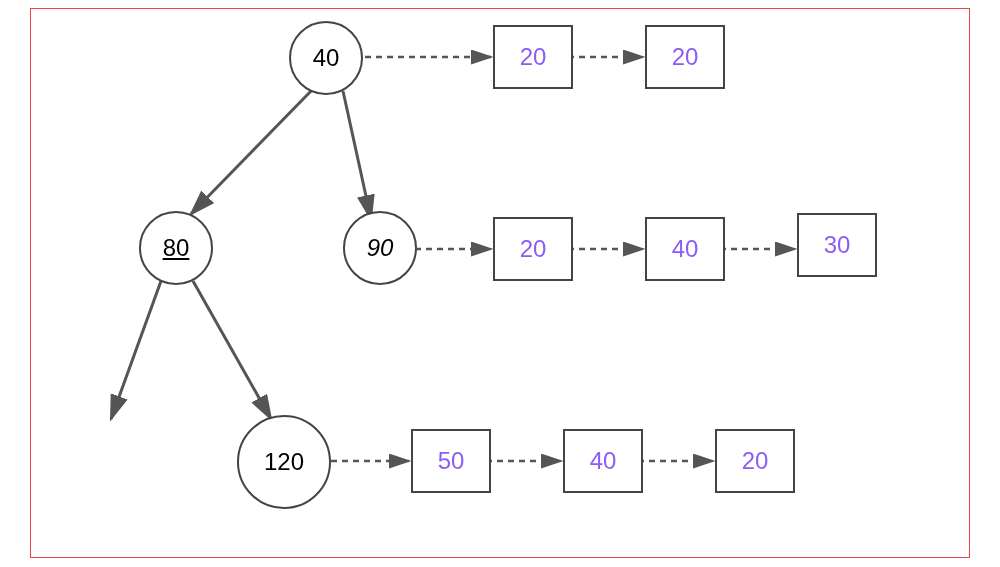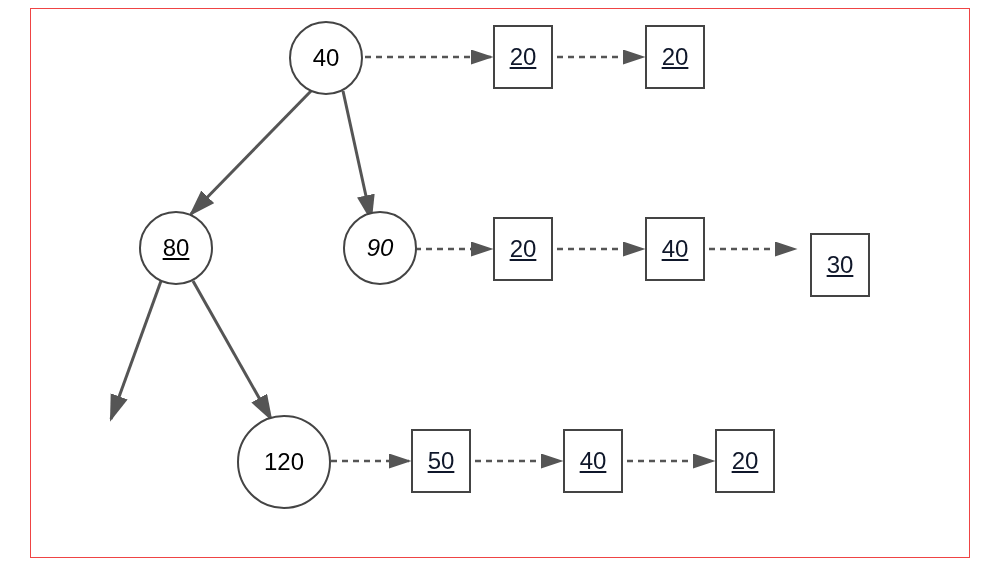--- a/index.html
+++ b/index.html
@@ -29,25 +29,24 @@
       color: #000;
       background: #fff;
     }
     .square {
       position: absolute;
       border: 2px solid #444;
       display: flex;
       align-items: center;
       justify-content: center;
       font-size: 24px;
-      color: #0f172a;
+      color: #8b5cf6;
       background: #fff;
-      width: 60px;
+      width: 80px;
       height: 64px;
-      text-decoration: underline;
     }
     .arrow-solid {
       position: absolute;
       stroke: #555;
       stroke-width: 3;
       fill: none;
     }
     .arrow-dashed {
       position: absolute;
       stroke: #555;
@@ -110,21 +109,21 @@
   <div class="square" style="left:614px; top:16px;">
       <span>20</span>
     </div>
 
   <div class="square" style="left:462px; top:208px;">
       <span>20</span>
     </div>
   <div class="square" style="left:614px; top:208px;">
       <span>40</span>
     </div>
-  <div class="square" style="left:766px; top:224px;margin-left:13px;">
+  <div class="square" style="left:766px; top:204px;">
       <span>30</span>
     </div>
 
   <div class="square" style="left:380px; top:420px;">
       <span>50</span>
     </div>
   <div class="square" style="left:532px; top:420px;">
       <span>40</span>
     </div>
   <div class="square" style="left:684px; top:420px;">

